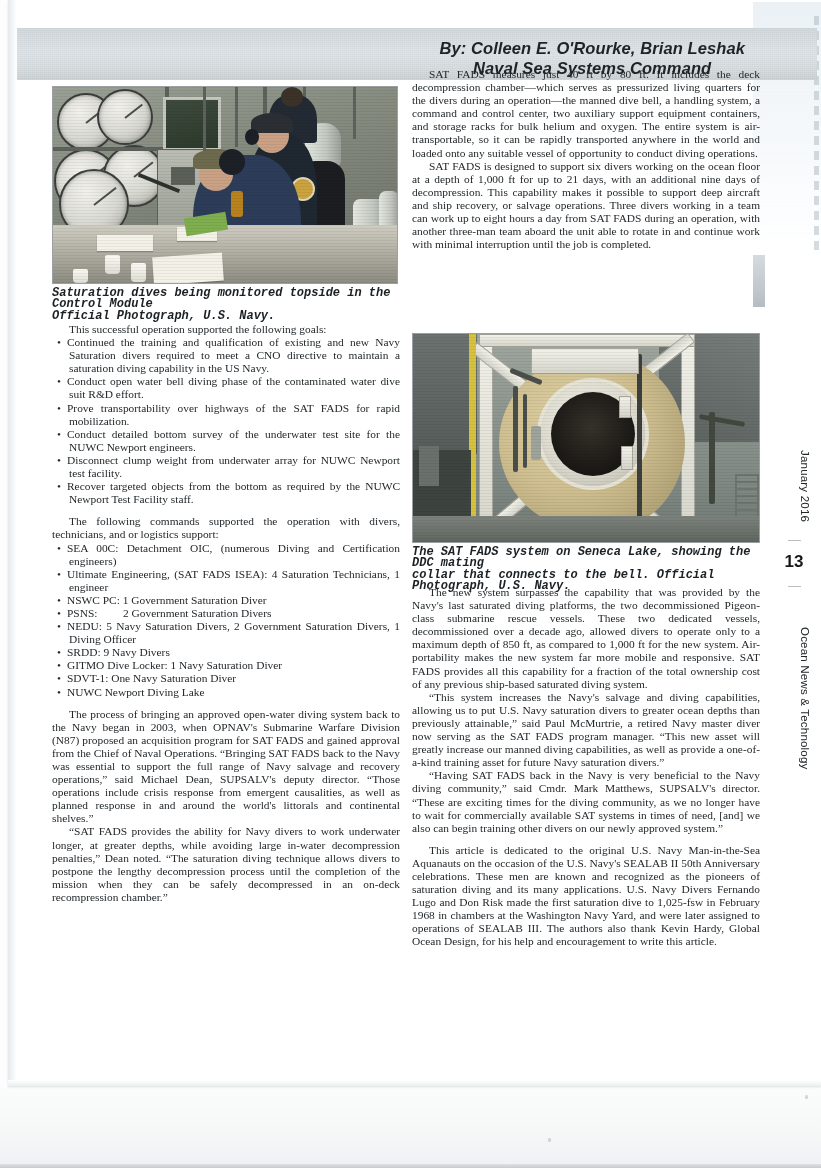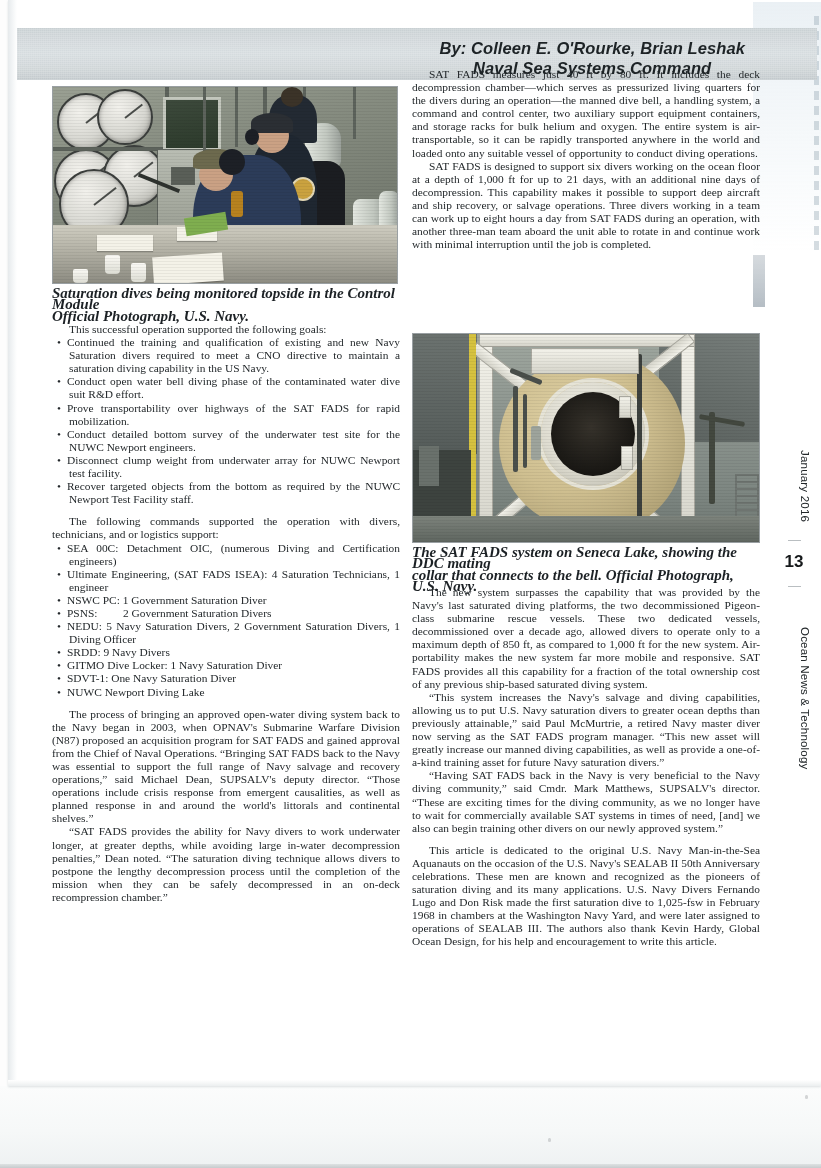--- a/index.html
+++ b/index.html
@@ -217,24 +217,24 @@
 
   .ack-head {
     font-weight: bold;
     text-indent: 0;
     margin: 0;
   }
 
   
   .figure { position: absolute; }
   .fig-caption {
-    font-family: Liberation Serif, serif;
+    font-family: Liberation Mono, monospace;
     font-style: italic;
     font-weight: bold;
-    font-size: 15px;
+    font-size: 12px;
     line-height: 11.4px;
     color: #1c2125;
     margin-top: 4px;
     text-align: left;
   }
   .photo-frame {
     position: relative;
     overflow: hidden;
     background: #8c9196;
     border: 1px solid #9aa0a3;

